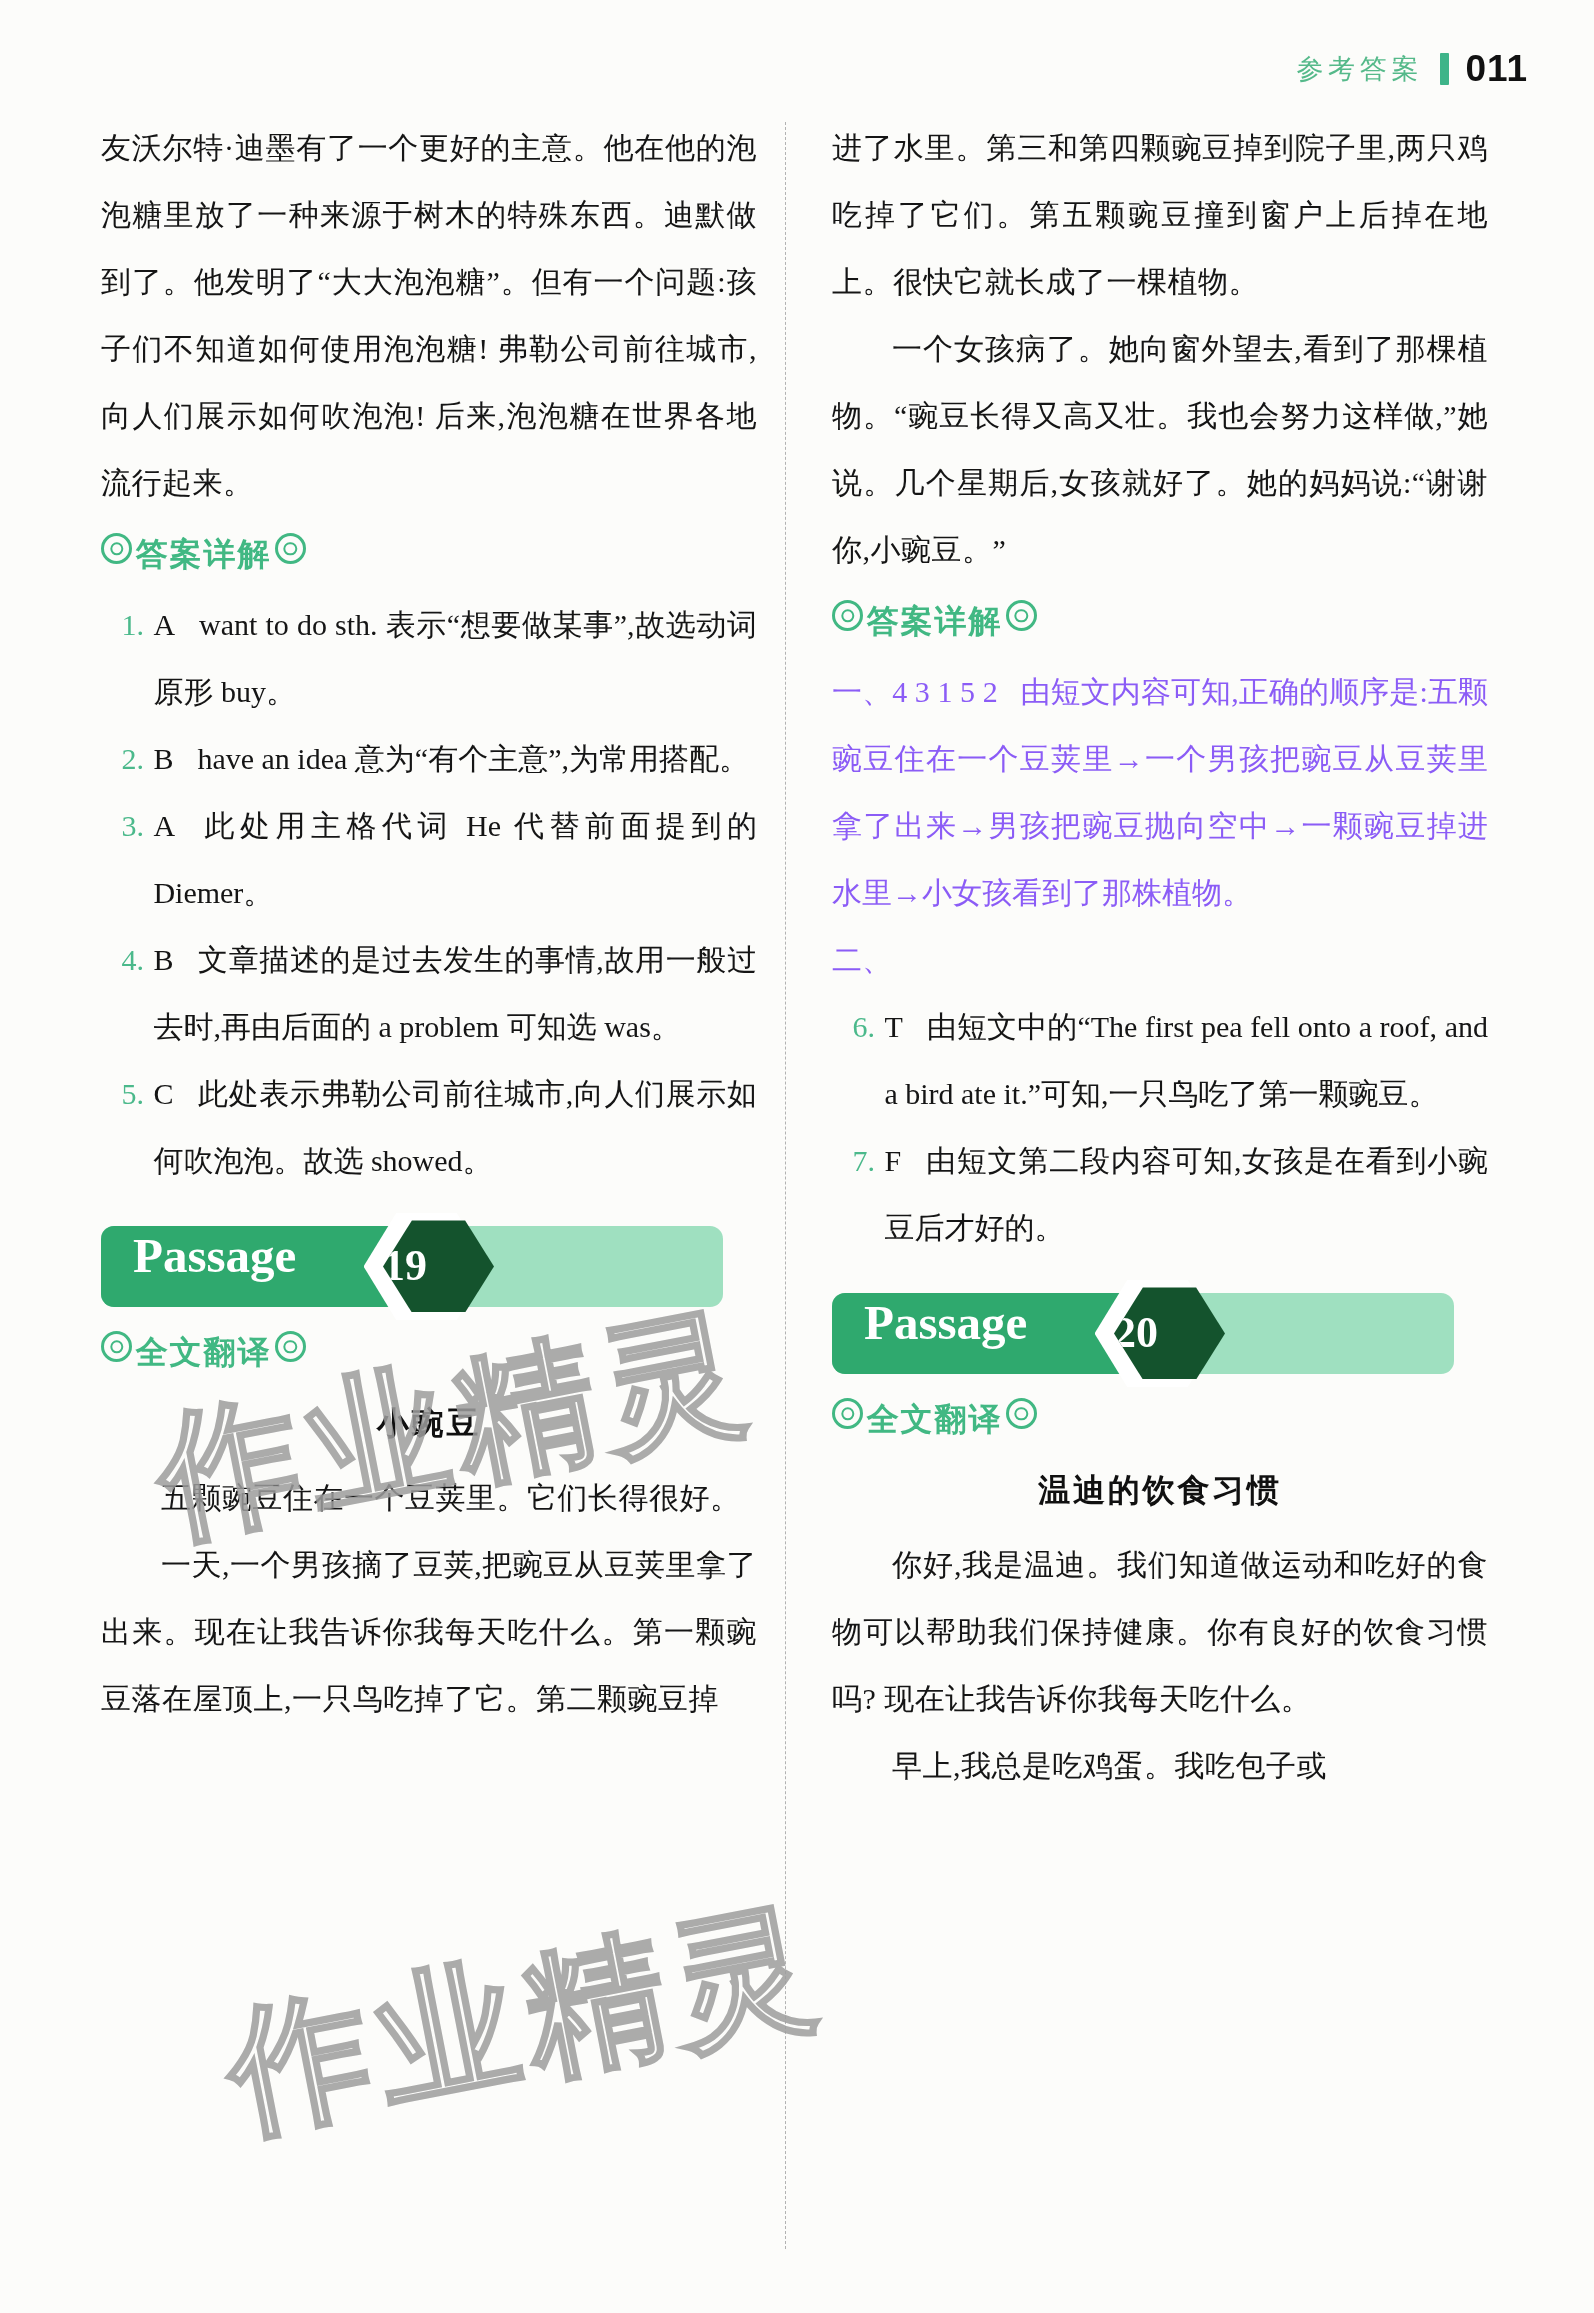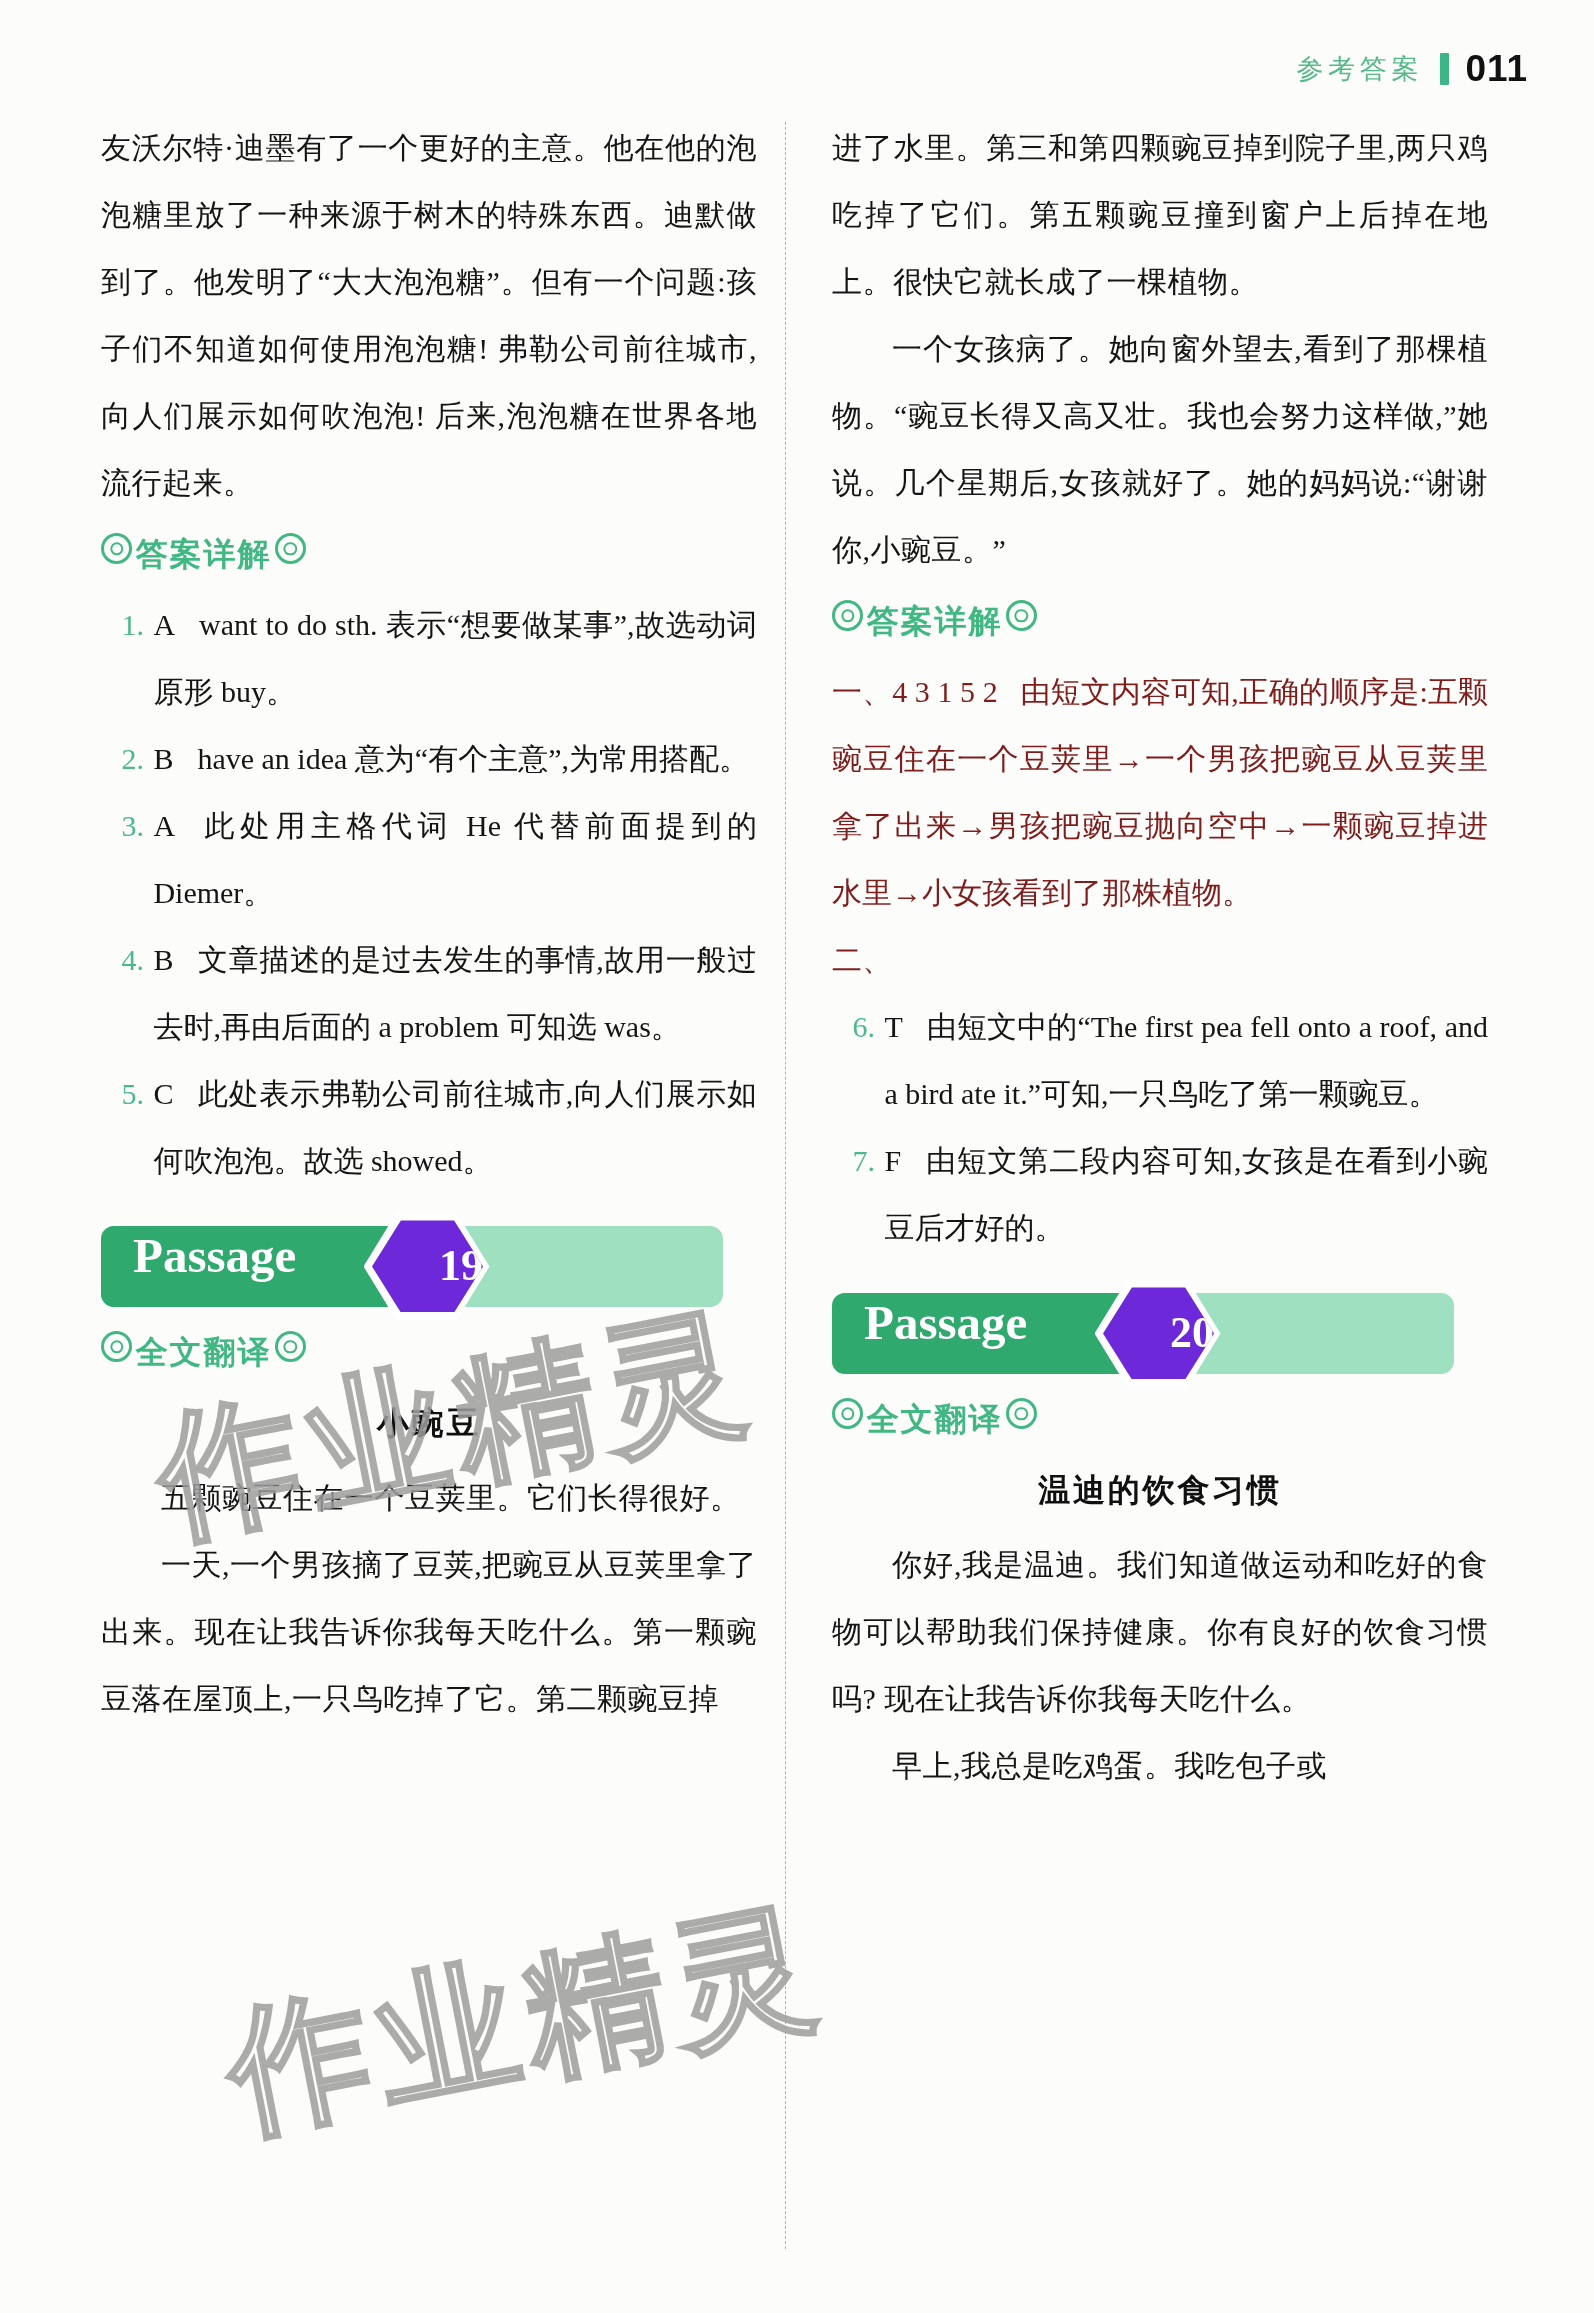--- a/index.html
+++ b/index.html
@@ -124,21 +124,21 @@
     font-size:30px;
     line-height:67px;
     color:#151515;
     text-align:justify;
     text-justify:inter-character;
   }
   .item .opt{margin-right:24px;}
 
   .plain{
     font-family:"Liberation Serif","DejaVu Serif",serif;
-    font-size:30px;line-height:67px;color:#7f1d1d;
+    font-size:30px;line-height:67px;color:#8b5cf6;
     text-align:justify;text-justify:inter-character;margin:0;
   }
 
   
   .banner{
     position:relative;
     height:81px;
     margin:32px 0 24px 0;
     width:622px;
   }
@@ -162,26 +162,26 @@
   .banner .hexOuter{
     position:absolute;
     left:-7.5px;top:-7.5px;
     width:126px;height:107px;
     background:#ffffff;
     clip-path:polygon(26% 0,74% 0,100% 50%,74% 100%,26% 100%,0 50%);
     z-index:0;
   }
   .banner .hexInner{
     position:absolute;
-    left:1px;top:0;
+    left:12px;top:0;
     width:111px;height:92px;
-    background:#6d28d9;
+    background:#14532d;
     clip-path:polygon(26% 0,74% 0,100% 50%,74% 100%,26% 100%,0 50%);
     z-index:1;
-    display:flex;align-items:center;justify-content:flex-end;
+    display:flex;align-items:center;justify-content:flex-start;
   }
   .banner .hexnum{
     color:#fff;
     font-family:"Liberation Serif","DejaVu Serif",serif;
     font-weight:bold;
     font-size:44px;
     line-height:1;
     letter-spacing:0;
     position:relative;top:-0.9px;
   }

